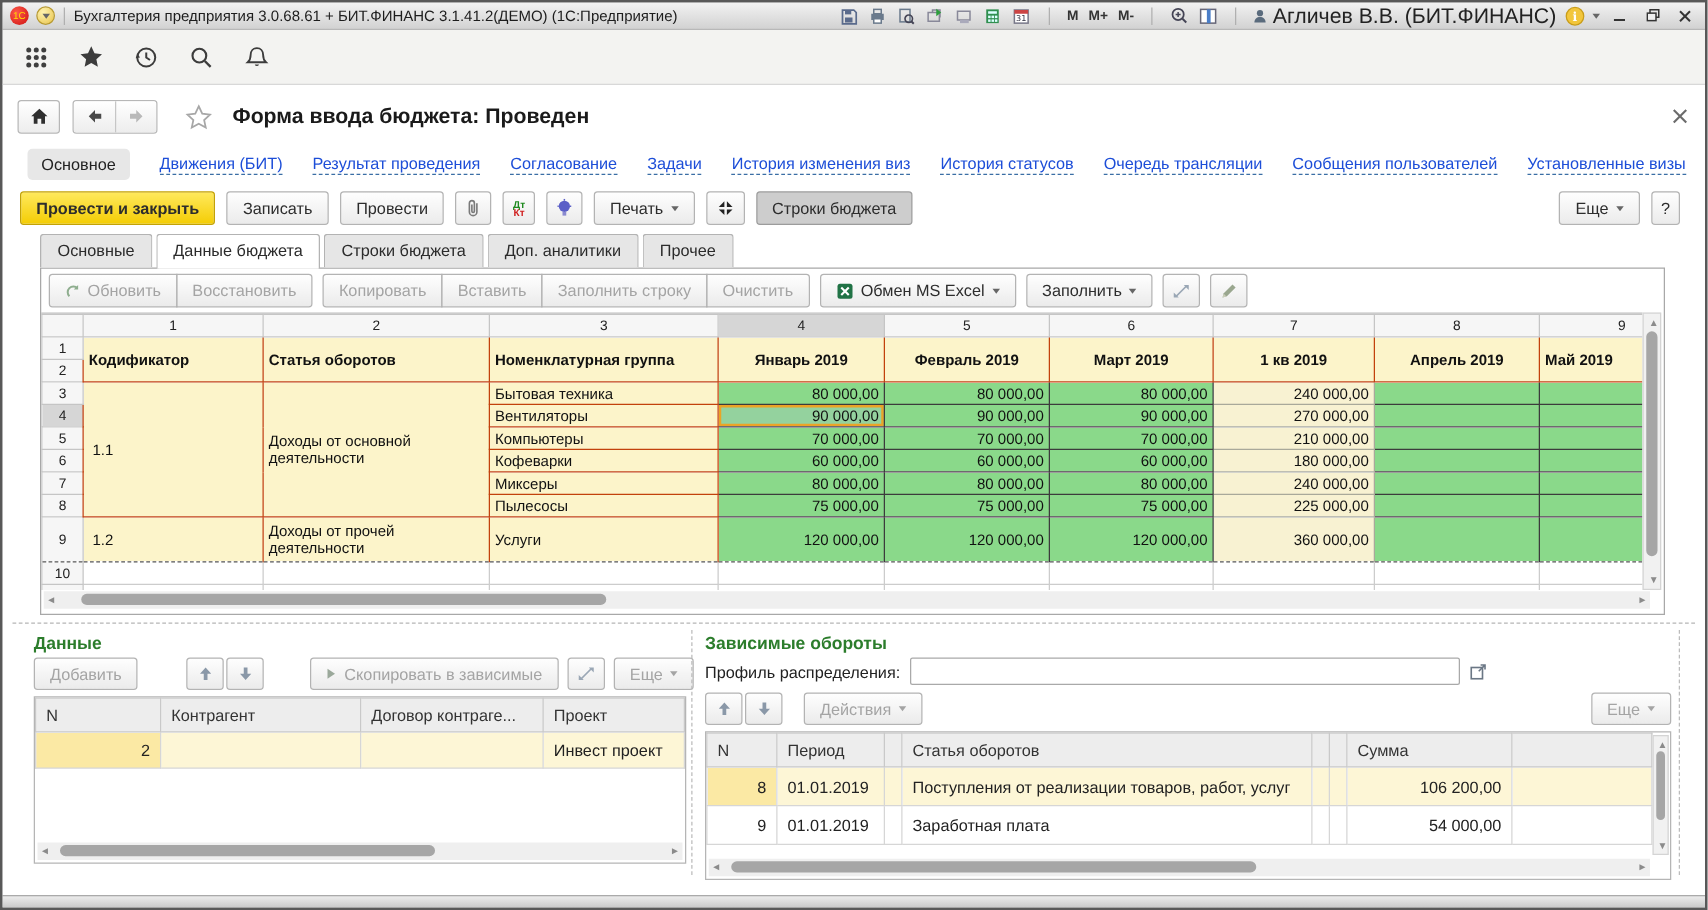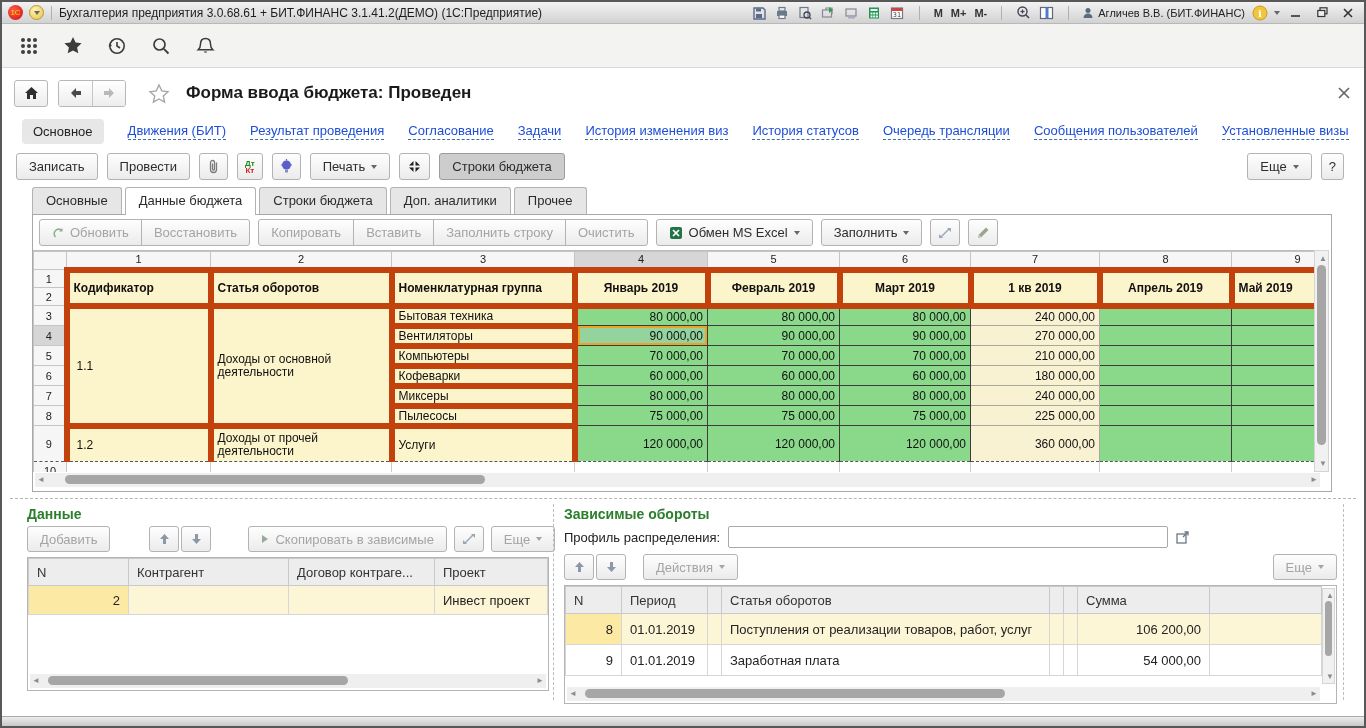--- a/index.html
+++ b/index.html
@@ -8,21 +8,21 @@
 
   
   .titlebar{height:22px;background:linear-gradient(#f2f2f2,#d2d2d2);display:flex;align-items:center;padding:0 6px;border-bottom:1px solid #b8b8b8;}
   .titlebar .logo1c{width:15px;height:15px;border-radius:50%;background:radial-gradient(circle at 35% 35%,#ff5a4a,#cc1111);color:#ffd900;font-size:8px;font-weight:normal;display:flex;align-items:center;justify-content:center;}
   .titlebar .sysmenu{width:15px;height:15px;border-radius:50%;background:radial-gradient(circle at 35% 30%,#fff3b0,#e8c34a);border:1px solid #b89a30;margin-left:6px;display:flex;align-items:center;justify-content:center;}
   .titlebar .tsep{width:1px;height:14px;background:#b0b0b0;margin:0 7px;}
   .title-text{font-size:12px;color:#1d1d1d;white-space:nowrap;}
   .t-icons{margin-left:auto;display:flex;align-items:center;gap:6px;}
   .t-icons .ticon{width:17px;height:16px;display:flex;align-items:center;justify-content:center;}
   .mem{font-size:11px;font-weight:bold;color:#333;padding:0 1px;}
-  .t-user{display:flex;align-items:center;gap:4px;font-size:11px;color:#222;white-space:nowrap;}
+  .t-user{display:flex;align-items:center;gap:4px;font-size:17px;color:#222;white-space:nowrap;}
   .winbtn{width:20px;height:16px;display:flex;align-items:center;justify-content:center;}
 
   
   .appbar{height:44px;background:#f3f3f1;border-bottom:1px solid #d8d8d8;display:flex;align-items:center;gap:22px;padding:0 16px;}
   .appbar .aicon{width:22px;height:22px;display:flex;align-items:center;justify-content:center;}
 
   
   .content{background:#fff;height:648px;position:relative;overflow:hidden;}
 
   .form-header{display:flex;align-items:center;margin:9px 14px 0 12px;height:32px;}
@@ -59,21 +59,21 @@
   .gtb-group .btn{border-radius:0;margin-left:-1px;}
   .gtb-group .btn:first-child{border-radius:3px 0 0 3px;margin-left:0;}
   .gtb-group .btn:last-child{border-radius:0 3px 3px 0;}
 
   .grid-zone{display:flex;}
   .grid-wrap{width:1281px;height:222px;overflow:hidden;border-top:1px solid #bdbdbd;}
   table.grid{border-collapse:collapse;table-layout:fixed;width:1330px;font-size:12px;color:#111;}
   table.grid td,table.grid th{overflow:hidden;white-space:nowrap;padding:0 4px;height:18px;}
   .rn,.cn{background:#f6f6f6;border:1px solid #c5c5c5;color:#222;text-align:center;font-size:11px;font-weight:normal;}
   .rn.sel,.cn.sel{background:#d6d6d6;}
-  .cy{background:#fcf4ca;border:6px solid #c2410c;text-align:left;}
+  .cy{background:#fcf4ca;border:1px solid #c2410c;text-align:left;}
   th.cy{font-weight:bold;text-align:center;}
   .cg{background:#8ad98a;border:1px solid #3c3c3c;text-align:right;}
   .cq{background:#f8f2d2;border:1px solid #a9a99a;text-align:right;}
   .cw{background:#fff;border:1px solid #cccccc;}
   .sel-cell{background:#94d29e;box-shadow:inset 0 0 0 2px #eba426;}
   tr.r9 td{border-bottom:1px dashed #555;}
   tr.r10 td{border-top:none;}
   .wrap2{white-space:normal!important;line-height:13px;}
 
   .vscroll{width:15px;height:222px;background:#f1f1f1;border:1px solid #d4d4d4;position:relative;}
@@ -310,20 +310,21 @@
       <span class="nav-link">Согласование</span>
       <span class="nav-link">Задачи</span>
       <span class="nav-link">История изменения виз</span>
       <span class="nav-link">История статусов</span>
       <span class="nav-link">Очередь трансляции</span>
       <span class="nav-link">Сообщения пользователей</span>
       <span class="nav-link">Установленные визы</span>
     </div>
 
     <div class="action-bar">
+      <button class="btn yellow">Провести и закрыть</button>
       <button class="btn">Записать</button>
       <button class="btn">Провести</button>
       <button class="btn icon-only">
           <svg width="13" height="15">
             <path d="M9.5 3.5v7a3 3 0 01-6 0v-7a2 2 0 014 0v6.5a1 1 0 01-2 0V4.5" fill="none" stroke="#7a7a7a" stroke-width="1.3"></path>
           </svg>
         </button>
       <button class="btn icon-only">
           <span class="dtkt">
             <span class="dt">Дт</span>

